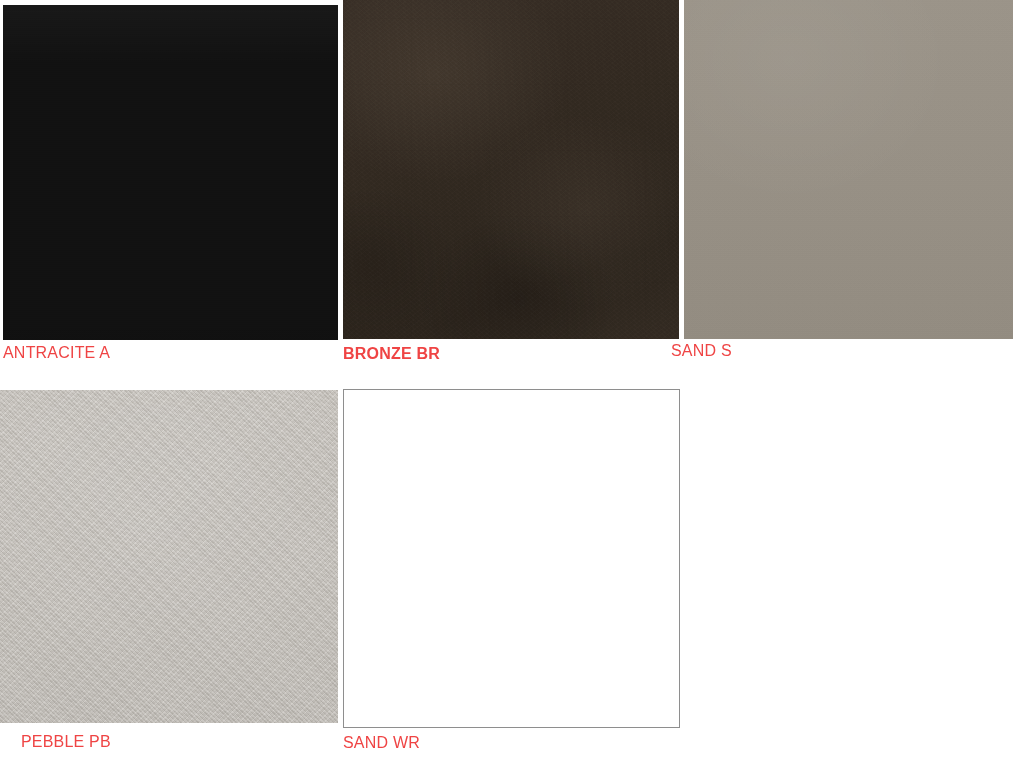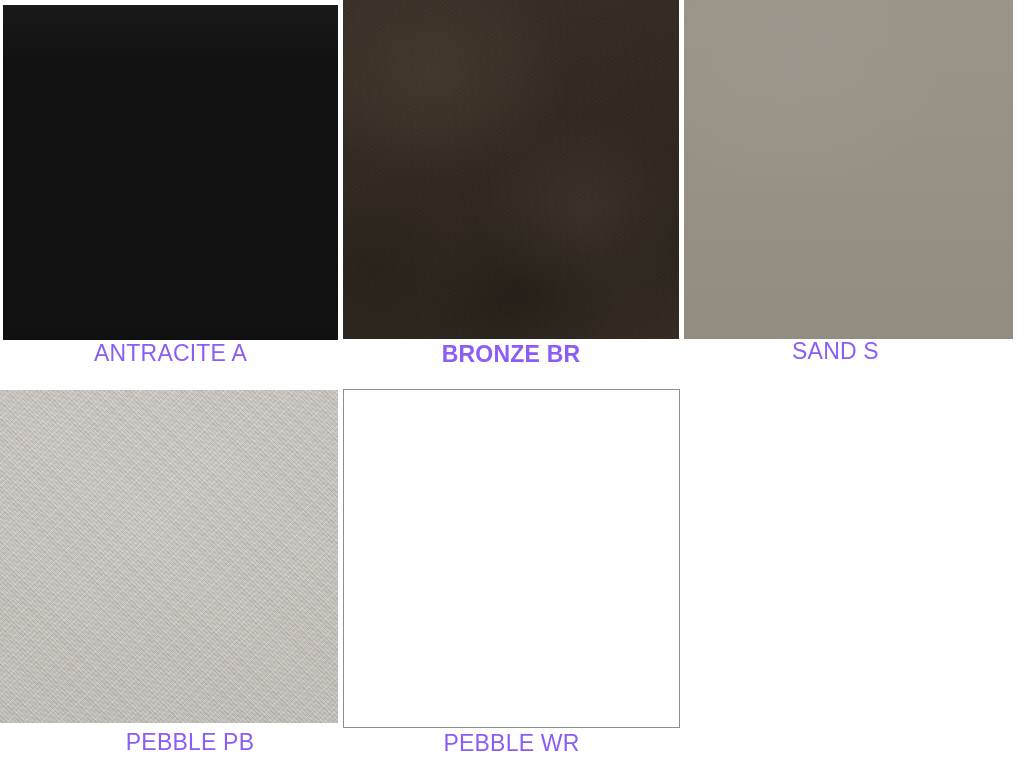--- a/index.html
+++ b/index.html
@@ -44,23 +44,23 @@
 
   .swatch-chip .grain {
     position: absolute;
     inset: -10px;
     opacity: 0;
     pointer-events: none;
   }
 
   .swatch-label {
     position: absolute;
-    text-align: center;
-    color: #8b5cf6;
-    font-size: 23px;
+    text-align: left;
+    color: #ef4444;
+    font-size: 16px;
     line-height: 20px;
     letter-spacing: 0.2px;
     white-space: nowrap;
   }
 
   
 
   
   .finish-antracite .base {
     background:
@@ -207,15 +207,15 @@
     </div>
   </div>
   <div class="swatch-label" style="left:0px; top:732px; width:338px;margin-left:21px;">PEBBLE PB</div>
 
   <div class="swatch-cell" style="left:343px; top:389px; width:337px; height:339px;">
     <div class="swatch-chip finish-white">
       <div class="base"></div>
       <div class="grain"></div>
     </div>
   </div>
-  <div class="swatch-label" style="left:343px; top:733px; width:337px;">PEBBLE WR</div>
+  <div class="swatch-label" style="left:343px; top:733px; width:337px;">SAND WR</div>
 
 </div>
 
 </body></html>

